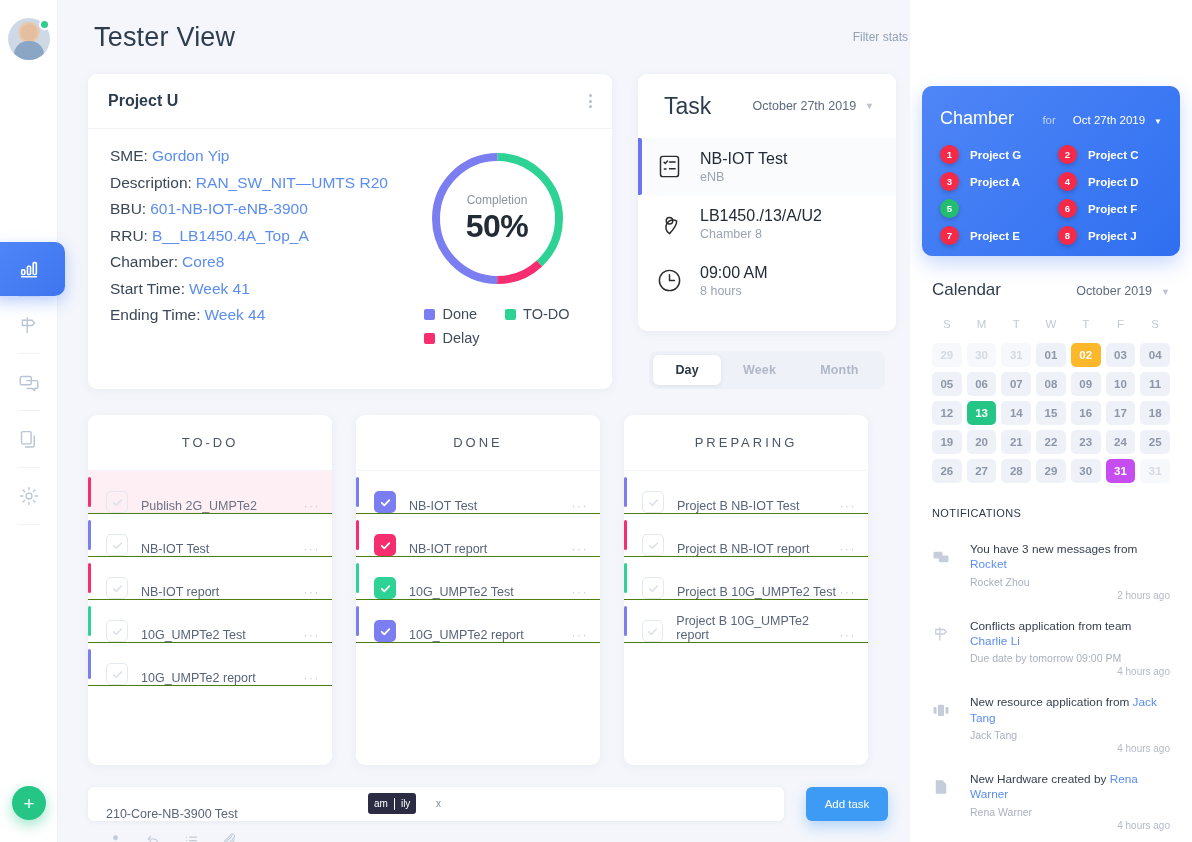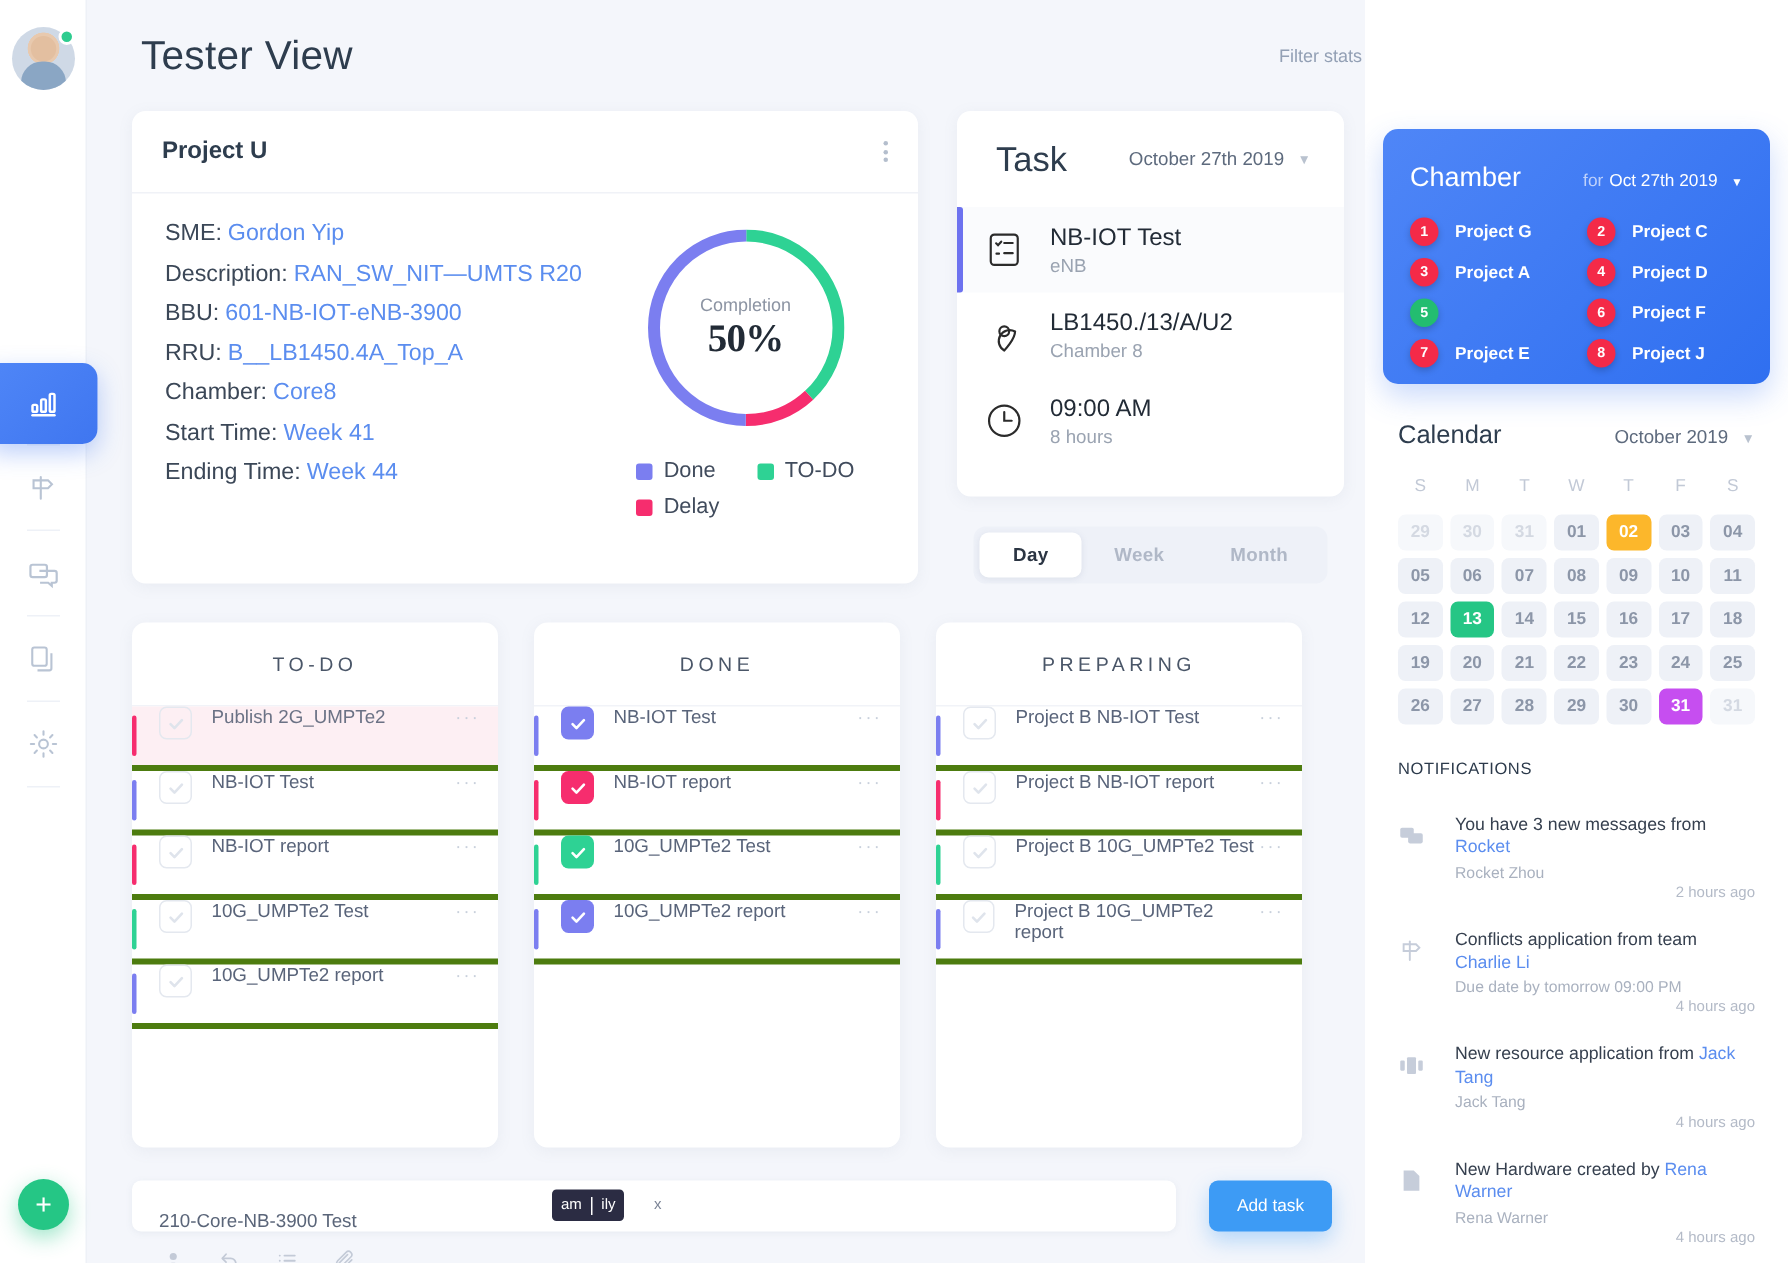--- a/index.html
+++ b/index.html
@@ -108,21 +108,21 @@
   .field-row .val { color: #5b8def; margin-left: 4px; text-align: right; }
 
   .donut-wrap { width: 190px; display: flex; flex-direction: column; align-items: center; padding-top: 6px; }
   .donut { position: relative; width: 131px; height: 131px; }
   .donut svg { transform: rotate(-90deg); }
   .donut-center {
     position: absolute; inset: 0; display: flex; flex-direction: column;
     align-items: center; justify-content: center;
   }
   .donut-label { font-size: 12px; color: #8c94a3; margin-bottom: 1px; }
-  .donut-pct { font-size: 26px; font-weight: bold; color: #222b36; letter-spacing: -.5px; font-family: Liberation Serif, serif; }
+  .donut-pct { font-size: 32px; font-weight: bold; color: #222b36; letter-spacing: -.5px; }
   .legend { margin-top: 22px; font-size: 14.5px; color: #404b5c; }
   .legend-row { display: flex; align-items: center; gap: 7px; }
   .legend-row + .legend-row { margin-top: 8px; }
   .sw { width: 11px; height: 11px; border-radius: 2px; display: inline-block; }
   .legend-gap { width: 14px; }
   .task-head { height: 64px; display: flex; align-items: center; padding: 0 22px 0 26px; }
   .task-head h3 { font-size: 23px; color: #2e3d4e; font-weight: 400; }
   .task-date { margin-left: auto; font-size: 12.5px; color: #5d6a7d; }
   .caret { margin-left: 9px; color: #b9c2cf; font-size: 9px; }
   .task-row { display: flex; align-items: center; padding: 11px 14px 11px 0; position: relative; }
@@ -144,22 +144,22 @@
   .seg-item.on { background: #fff; color: #2b3543; box-shadow: 0 1px 4px rgba(120,135,160,.15); }
 
   
   .kanban { display: flex; gap: 24px; margin-top: 26px; }
   .kcol { width: 244px; background: #fff; border-radius: 9px; box-shadow: 0 2px 10px rgba(120,135,160,.09); height: 350px; overflow: hidden; }
   .kcol-head {
     height: 56px; display: flex; align-items: center; justify-content: center;
     font-size: 13px; letter-spacing: 3px; color: #4a5668; border-bottom: 1px solid #f1f3f8;
   }
   .kitem {
-    height: 43px; display: flex; align-items: flex-start; position: relative;
-    border-bottom: 4px solid #4d7c0f; padding-right: 12px;
+    height: 43px; display: flex; align-items: flex-end; position: relative;
+    border-bottom: 1px solid #4d7c0f; padding-right: 12px;
   }
   .kitem .bar { position: absolute; left: 0; top: 6px; bottom: 6px; width: 3px; border-radius: 2px; }
   .kbox {
     width: 22px; height: 22px; border-radius: 5px; margin-left: 18px;
     border: 1.4px solid #e4e8ef; display: flex; align-items: center; justify-content: center;
     color: #dfe4ec; font-size: 12px;
   }
   .kbox.filled { border: none; color: #fff; }
   .klabel { font-size: 12.5px; color: #59647a; margin-left: 13px; }
   .kdots { margin-left: auto; color: #c9d0dc; font-size: 12px; letter-spacing: 1.5px; }
@@ -198,21 +198,21 @@
   .chamber {
     margin: 86px 12px 0 12px; border-radius: 10px;
     background: linear-gradient(135deg, #4f86f7 0%, #2f6ff0 100%);
     padding: 22px 18px 22px 18px; color: #fff;
     box-shadow: 0 8px 20px rgba(60,120,240,.28);
     height: 170px;
   }
   .chamber-head { display: flex; align-items: baseline; }
   .chamber-head h3 { font-size: 18px; font-weight: 400; }
   .chamber-for { margin-left: auto; font-size: 11.5px; }
-  .chamber-for .dim { color: #bed1fb; margin-right: 4px; }
+  .chamber-for .dim { color: #bed1fb; margin-right: 17px; }
   .chamber-caret { margin-left: 9px; font-size: 8px; }
   .chamber-grid { display: grid; grid-template-columns: 1fr 1fr; gap: 8px 14px; margin-top: 16px; }
   .ch-item { display: flex; align-items: center; }
   .ch-num {
     width: 19px; height: 19px; border-radius: 50%; background: #f42a48;
     color: #fff; font-size: 9.5px; font-weight: bold;
     display: flex; align-items: center; justify-content: center;
     box-shadow: 0 2px 5px rgba(0,0,0,.2);
   }
   .ch-num.green { background: #23bd70; }

